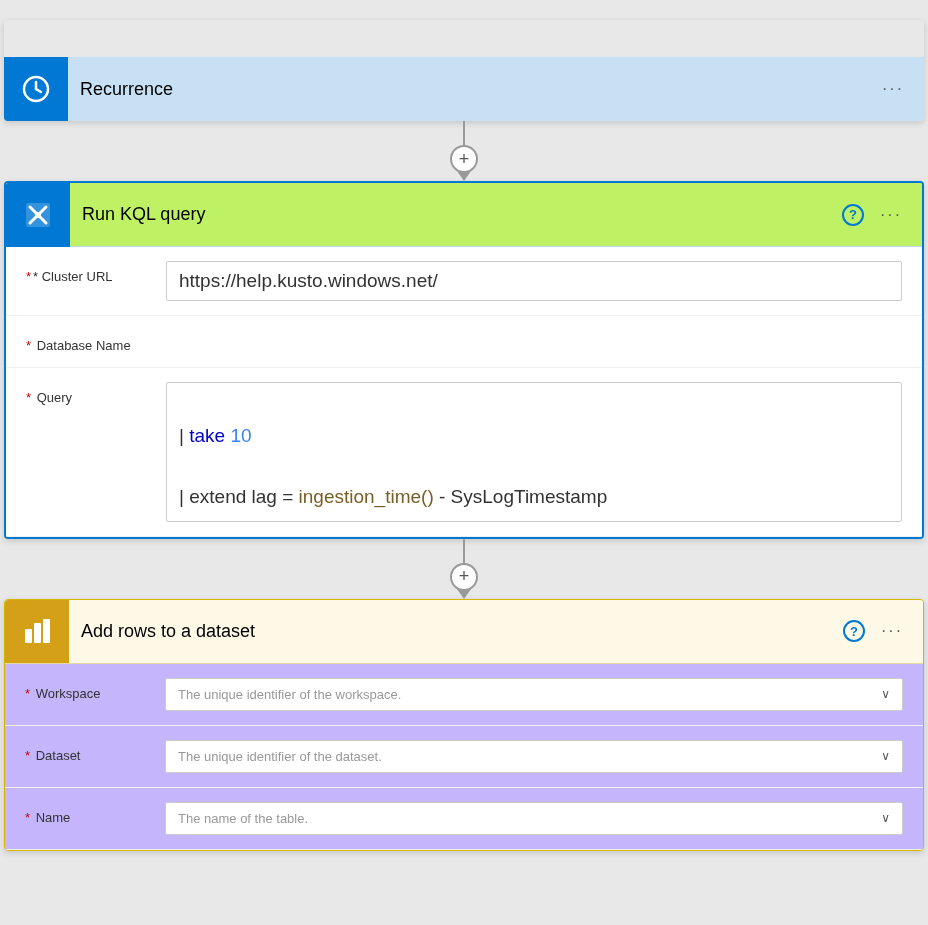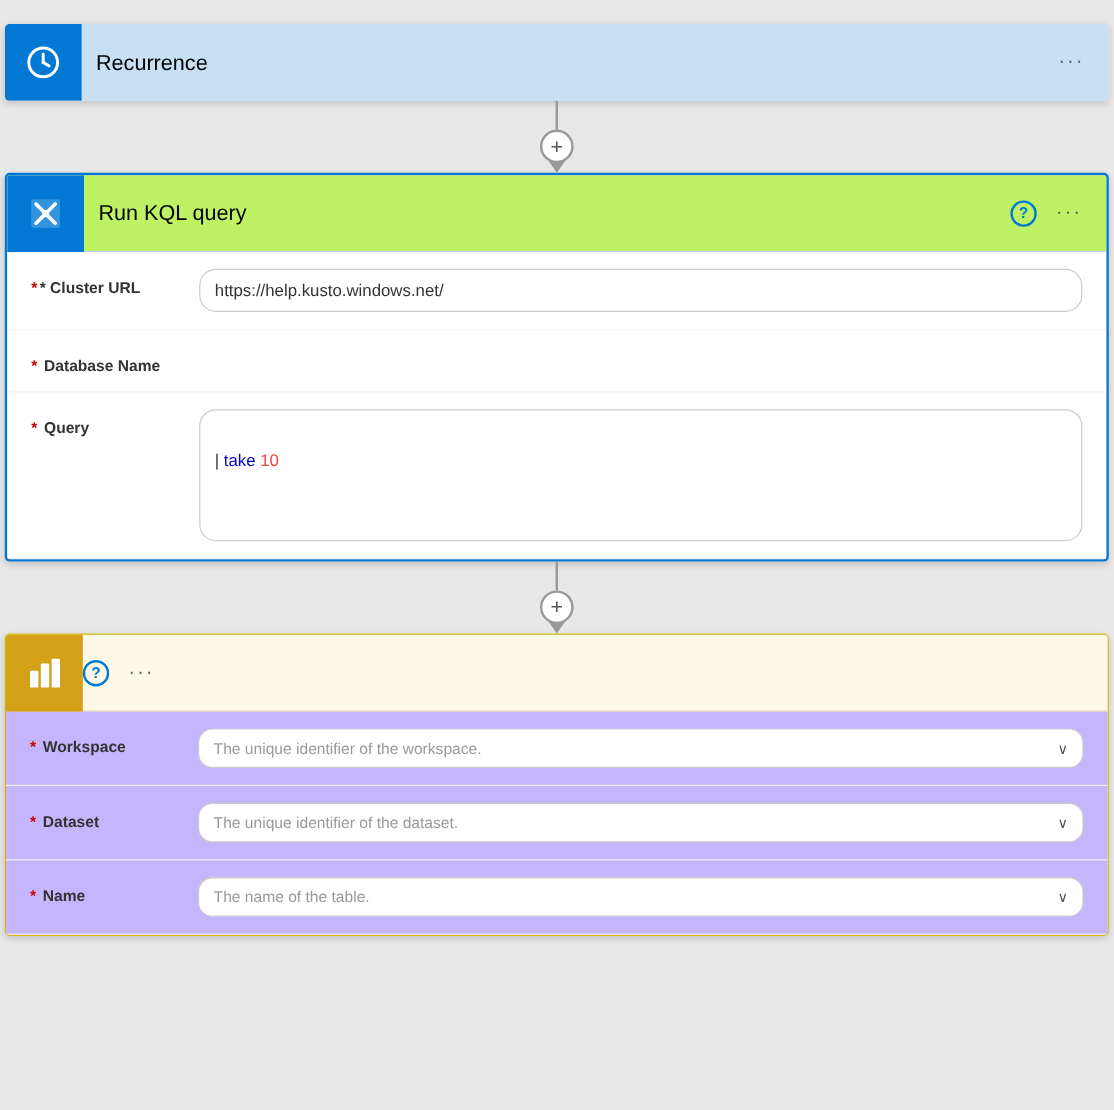--- a/index.html
+++ b/index.html
@@ -72,20 +72,21 @@
     }
 
     .dots-icon {
       letter-spacing: 2px;
       font-size: 16px;
     }
 
     
     .recurrence-card .card-header {
       background: #c7e0f4;
+      margin-top: 37px;
     }
     .recurrence-card .card-icon {
       background: #0078d4;
     }
 
     
     .connector {
       display: flex;
       flex-direction: column;
       align-items: center;
@@ -141,44 +142,43 @@
       align-items: flex-start;
       padding: 14px 20px;
       border-bottom: 1px solid #f0f0f0;
     }
     .field-label {
       width: 140px;
       flex-shrink: 0;
       color: #333;
       padding-top: 8px;
       font-size: 13px;
-      font-weight: bold;
     }
     .field-label .required {
       color: #c00;
       margin-right: 2px;
     }
     .field-input {
       flex: 1;
       border: 1px solid #ccc;
-      border-radius: 14px;
+      border-radius: 2px;
       padding: 8px 12px;
-      font-size: 14px;
+      font-size: 19px;
       color: #333;
       background: white;
       min-height: 36px;
     }
     .field-input.multiline {
       min-height: 110px;
       line-height: 1.6;
     }
 
     .query-line { display: block; }
     .query-pipe { color: #333; }
-    .query-number { color: #ef4444; }
+    .query-number { color: #3b82f6; }
     .query-func { color: #795e26; }
     .query-text { color: #333; }
     .query-highlight { color: #0000cc; }
 
     
     .addrows-card .card-header {
       background: #fef9e7;
       border-bottom: 1px solid #e8d9a0;
     }
     .addrows-card {
@@ -188,27 +188,27 @@
       background: #d4a017;
     }
     .addrows-card .card-body {
       background: #c4b5fd;
       padding: 0;
     }
 
     .field-select {
       flex: 1;
       border: 1px solid #ccc;
-      border-radius: 12px;
+      border-radius: 2px;
       padding: 8px 12px;
       font-size: 13px;
       color: #999;
       background: white;
       display: flex;
-      align-items: flex-end;
+      align-items: flex-start;
       justify-content: space-between;
       cursor: pointer;
     }
     .field-select .chevron {
       color: #555;
       font-size: 12px;
     }
 
     
     .bottom-actions {
@@ -308,40 +308,44 @@
 
       <div class="field-row">
         <div class="field-label">
           <span class="required">*</span><span> Query</span>
         </div>
         <div class="field-input multiline">
           <br>
           <span class="query-line">
             <span class="query-pipe">| </span><span class="query-highlight">take </span><span class="query-number">10</span>
           </span><br>
+          <span class="query-line">
+            <span class="query-pipe">| </span><span class="query-text">extend lag = </span><span class="query-func">ingestion_time()</span><span class="query-text"> - SysLogTimestamp</span>
+          </span>
         </div>
       </div>
     </div>
   </div>
 
   <div class="connector">
     <div class="connector-line"></div>
     <button class="connector-plus">+</button>
     <div class="connector-arrow"></div>
   </div>
 
   <div class="card addrows-card">
     <div class="card-header">
       <div class="card-icon">
         <svg class="chart-svg" viewBox="0 0 32 32" fill="none" xmlns="http://www.w3.org/2000/svg">
           <rect x="4" y="14" width="7" height="14" rx="1" fill="white"></rect>
           <rect x="13" y="8" width="7" height="20" rx="1" fill="white"></rect>
           <rect x="22" y="4" width="7" height="24" rx="1" fill="white"></rect>
         </svg>
       </div>
+      <span class="card-title">Add rows to a dataset</span>
       <div class="card-actions">
         <div class="help-icon">?</div>
         <button class="icon-btn dots-icon">···</button>
       </div>
     </div>
     <div class="card-body">
 
       <div class="field-row">
         <div class="field-label">
           <span class="required">*</span><span> Workspace</span>

